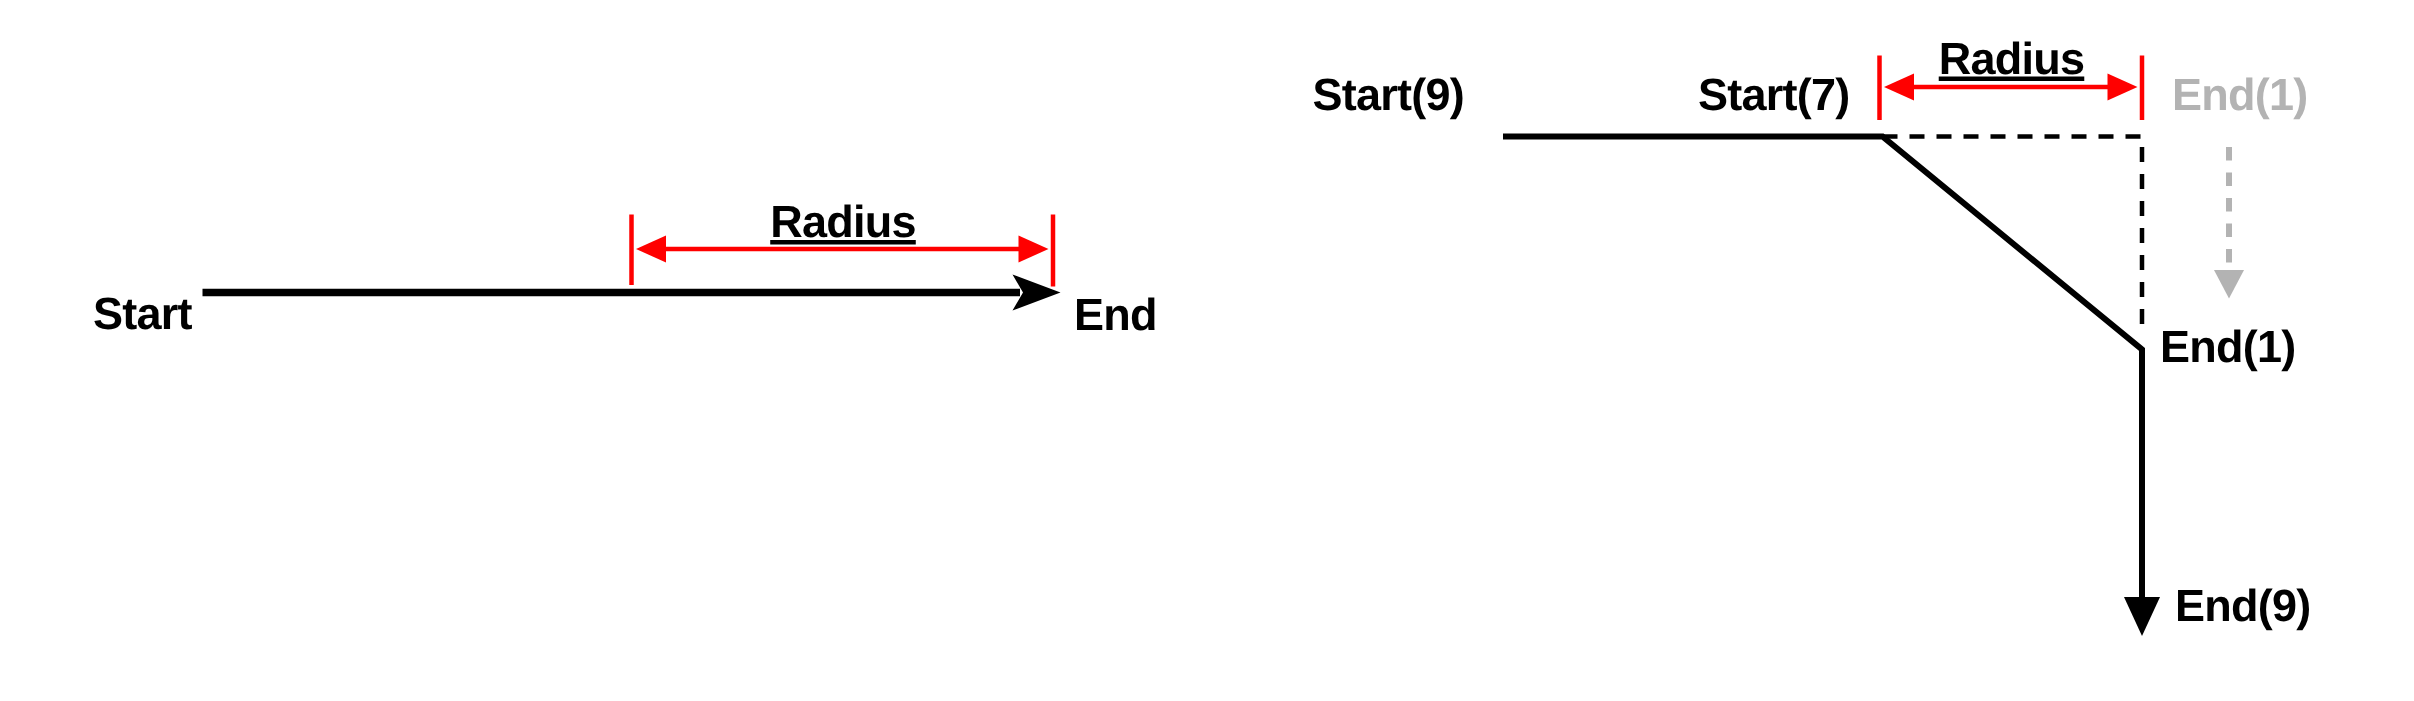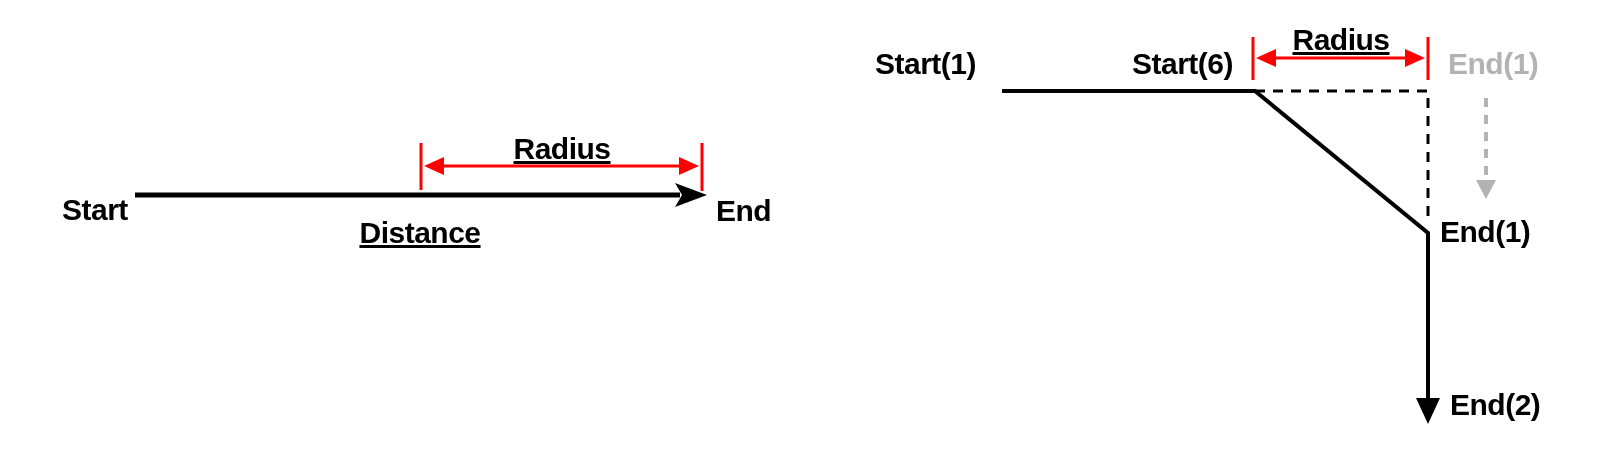--- a/index.html
+++ b/index.html
@@ -69,21 +69,20 @@
       <polygon class="fr" points="1425,58 1405,49 1405,67"></polygon>
 
       <line class="sg" x1="1486" y1="98" x2="1486" y2="178" stroke-width="4" stroke-dasharray="9 8"></line>
       <polygon class="fg" points="1476,180 1496,180 1486,199"></polygon>
     </g>
   </svg>
 
   <div class="label" style="left:62px;top:194px">Start</div>
   <div class="label" style="left:716px;top:195px">End</div>
   <div class="label center" style="left:562px;top:133px">Radius</div>
-  <div class="label center" style="left:420px;top:217px">Distance</div>
 
-  <div class="label" style="left:875px;top:48px">Start(1)</div>
-  <div class="label" style="left:1132px;top:48px">Start(6)</div>
+  <div class="label" style="left:875px;top:48px">Start(9)</div>
+  <div class="label" style="left:1132px;top:48px">Start(7)</div>
   <div class="label center" style="left:1341px;top:24px">Radius</div>
   <div class="label ghost" style="left:1448px;top:48px">End(1)</div>
   <div class="label" style="left:1440px;top:216px">End(1)</div>
-  <div class="label" style="left:1450px;top:389px">End(2)</div>
+  <div class="label" style="left:1450px;top:389px">End(9)</div>
 </div>
 
 </body></html>

